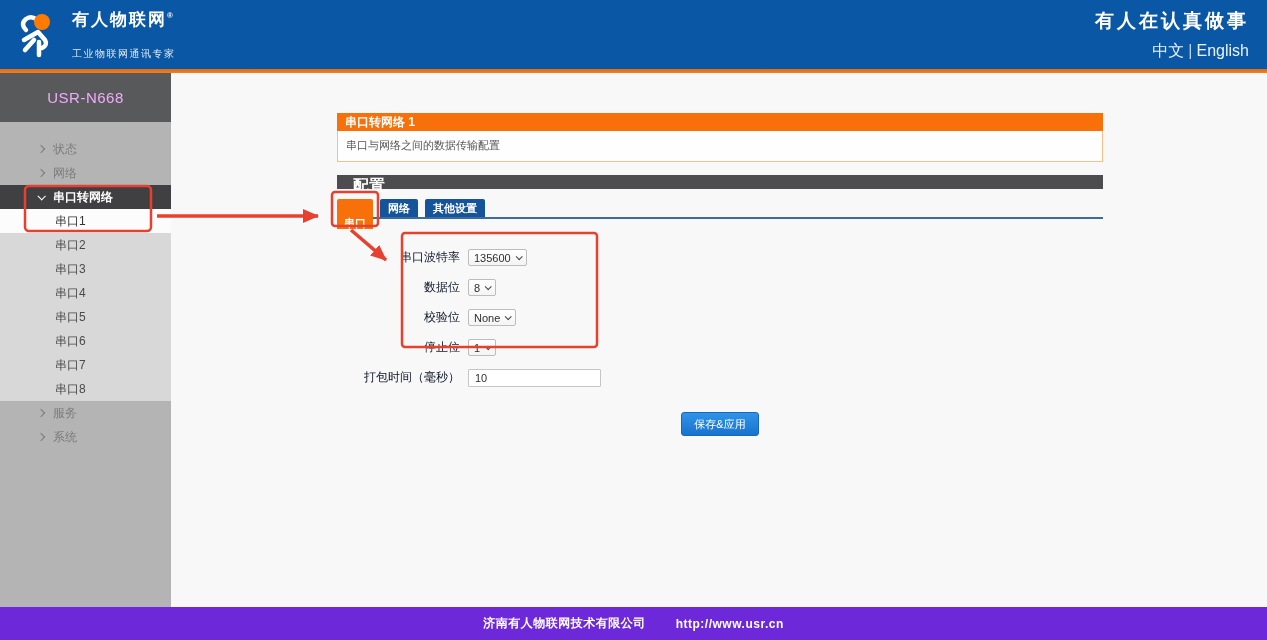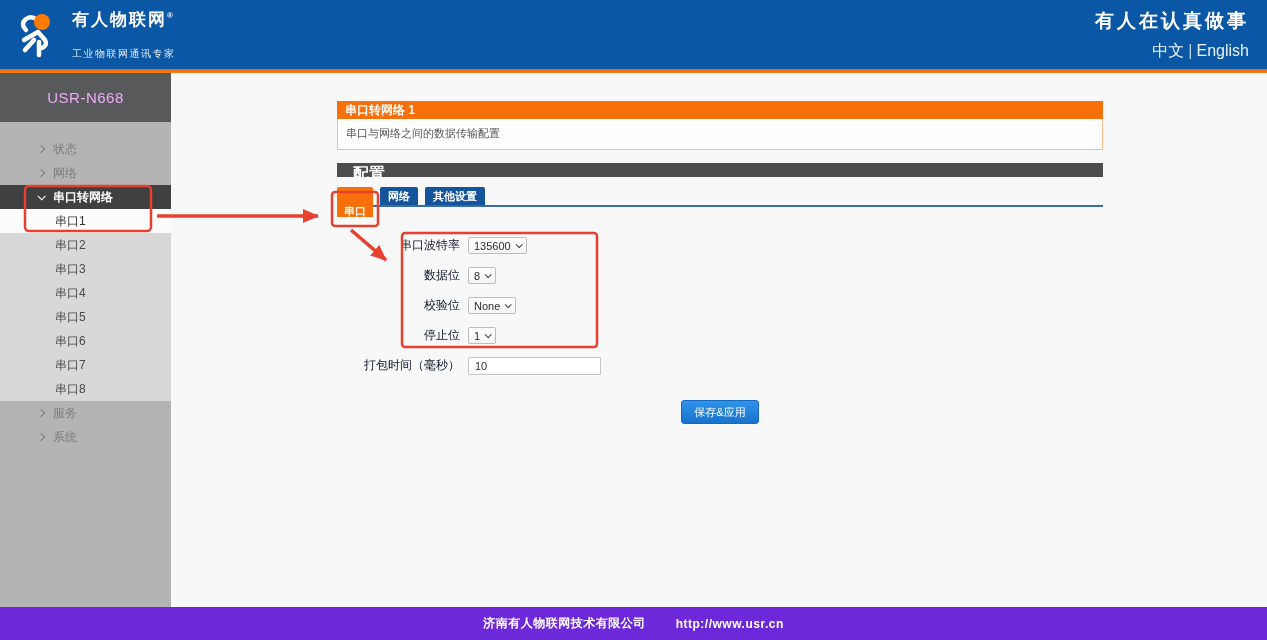--- a/index.html
+++ b/index.html
@@ -30,21 +30,21 @@
   .mi.parent { padding-left:38px; color:#7B7B7B; }
   .mi.parent .chev { margin-right:9px; }
   .mi.expanded { background:#403F41; color:#FFFFFF; font-weight:bold; }
   .mi.child { padding-left:55px; background:#D8D8D8; color:#4A4A4A; }
   .mi.selected { background:#FCFCFC; color:#333; }
   .chev { width:6px; height:6px; border-right:1.5px solid currentColor; border-bottom:1.5px solid currentColor; display:inline-block; flex:0 0 auto; }
   .chev.right { transform:rotate(-45deg); }
   .chev.down  { transform:rotate(45deg) translateY(-1px); }
 
   
-  .main { position:absolute; left:171px; top:73px; width:1096px; height:534px; background:#F8F8F8; }
+  .main { position:absolute; left:171px; top:85px; width:1096px; height:534px; background:#F8F8F8; }
   .content { position:absolute; left:166px; top:28px; width:766px; }
   .panel-title { height:18px; line-height:18px; background:#F8700A; color:#fff; font-size:12px; font-weight:bold; padding-left:8px; }
   .panel-desc { height:31px; line-height:29px; background:#FEFEFE; border:1px solid #F8BE8C; border-top:none; font-size:11px; color:#555; padding-left:8px; }
   .section-bar { margin-top:13px; height:14px; line-height:22px; background:#4D4D4F; color:#fff; font-size:16px; font-weight:bold; padding-left:16px; }
   .tabs { margin-top:10px; border-bottom:2px solid #3A6D9F; height:20px; }
   .tab { display:inline-block; height:18px; line-height:18px; padding:0 8px; margin-right:7px; background:#15549B; color:#fff; font-size:11px; font-weight:bold; border:none; border-radius:2px 2px 0 0; cursor:pointer; font-family:inherit; vertical-align:top; }
   .tab.active { background:#F8700A; padding:15px 7px; }
 
   .form { margin-top:30px; }
   .frow { display:flex; align-items:center; margin-bottom:13px; height:17px; }

